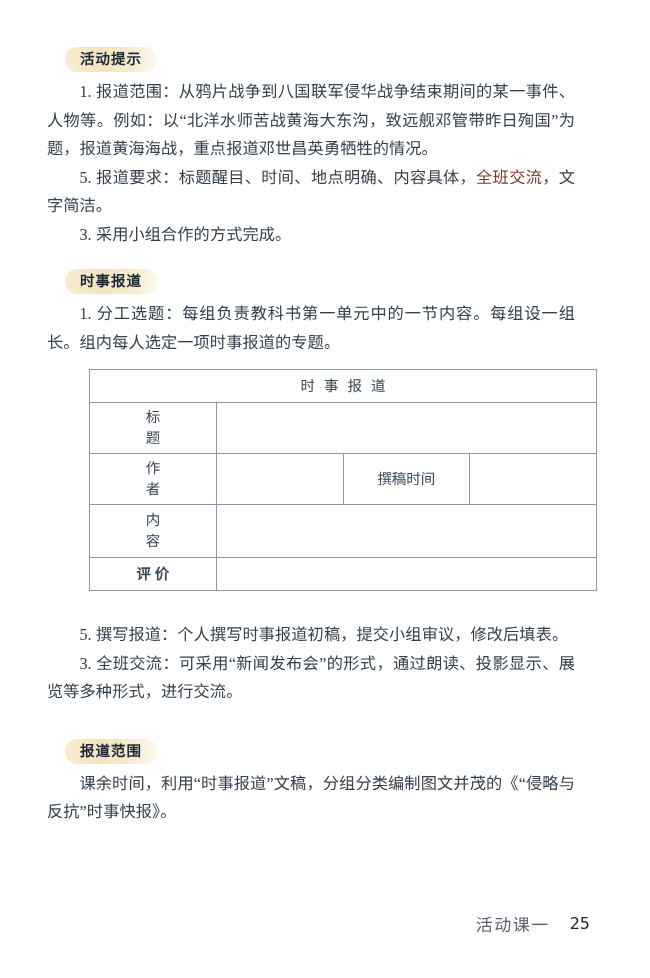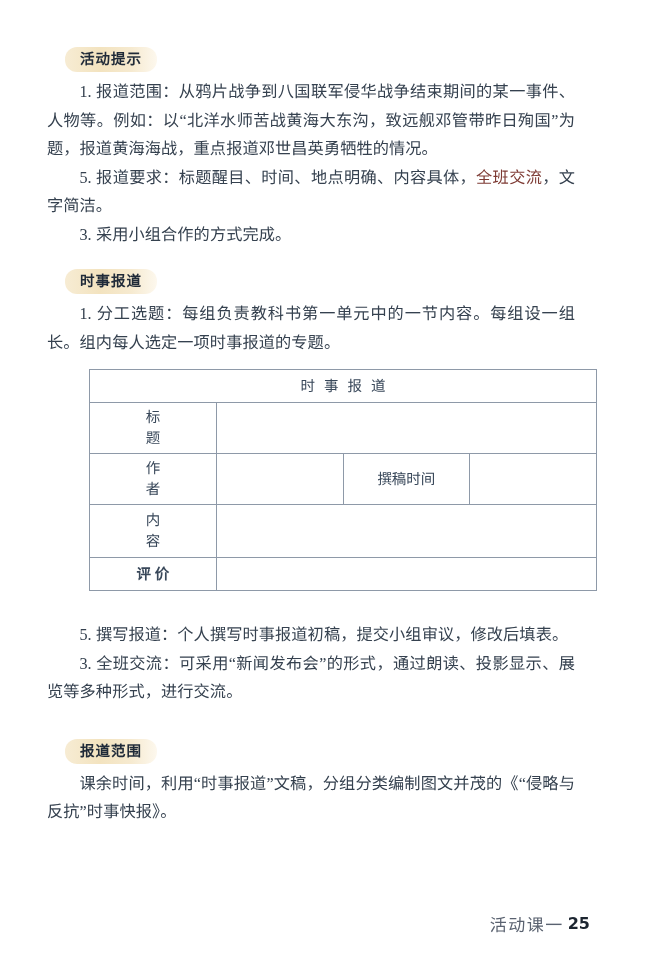--- a/index.html
+++ b/index.html
@@ -129,22 +129,23 @@
   }
   .footer .ftxt {
     font-size: 17px;
     letter-spacing: 1.5px;
     vertical-align: middle;
     color: #5a6270;
   }
   .footer .fnum {
     font-family: "DejaVu Sans", "Liberation Sans", sans-serif;
     font-size: 16px;
-    font-weight: bold;
+    font-weight: normal;
     color: #1c2530;
+    margin-left: 16px;
     vertical-align: middle;
   }
 </style>
 </head>
 <body>
 
 <div class="page">
 
   <div class="gap-l"></div>
 

